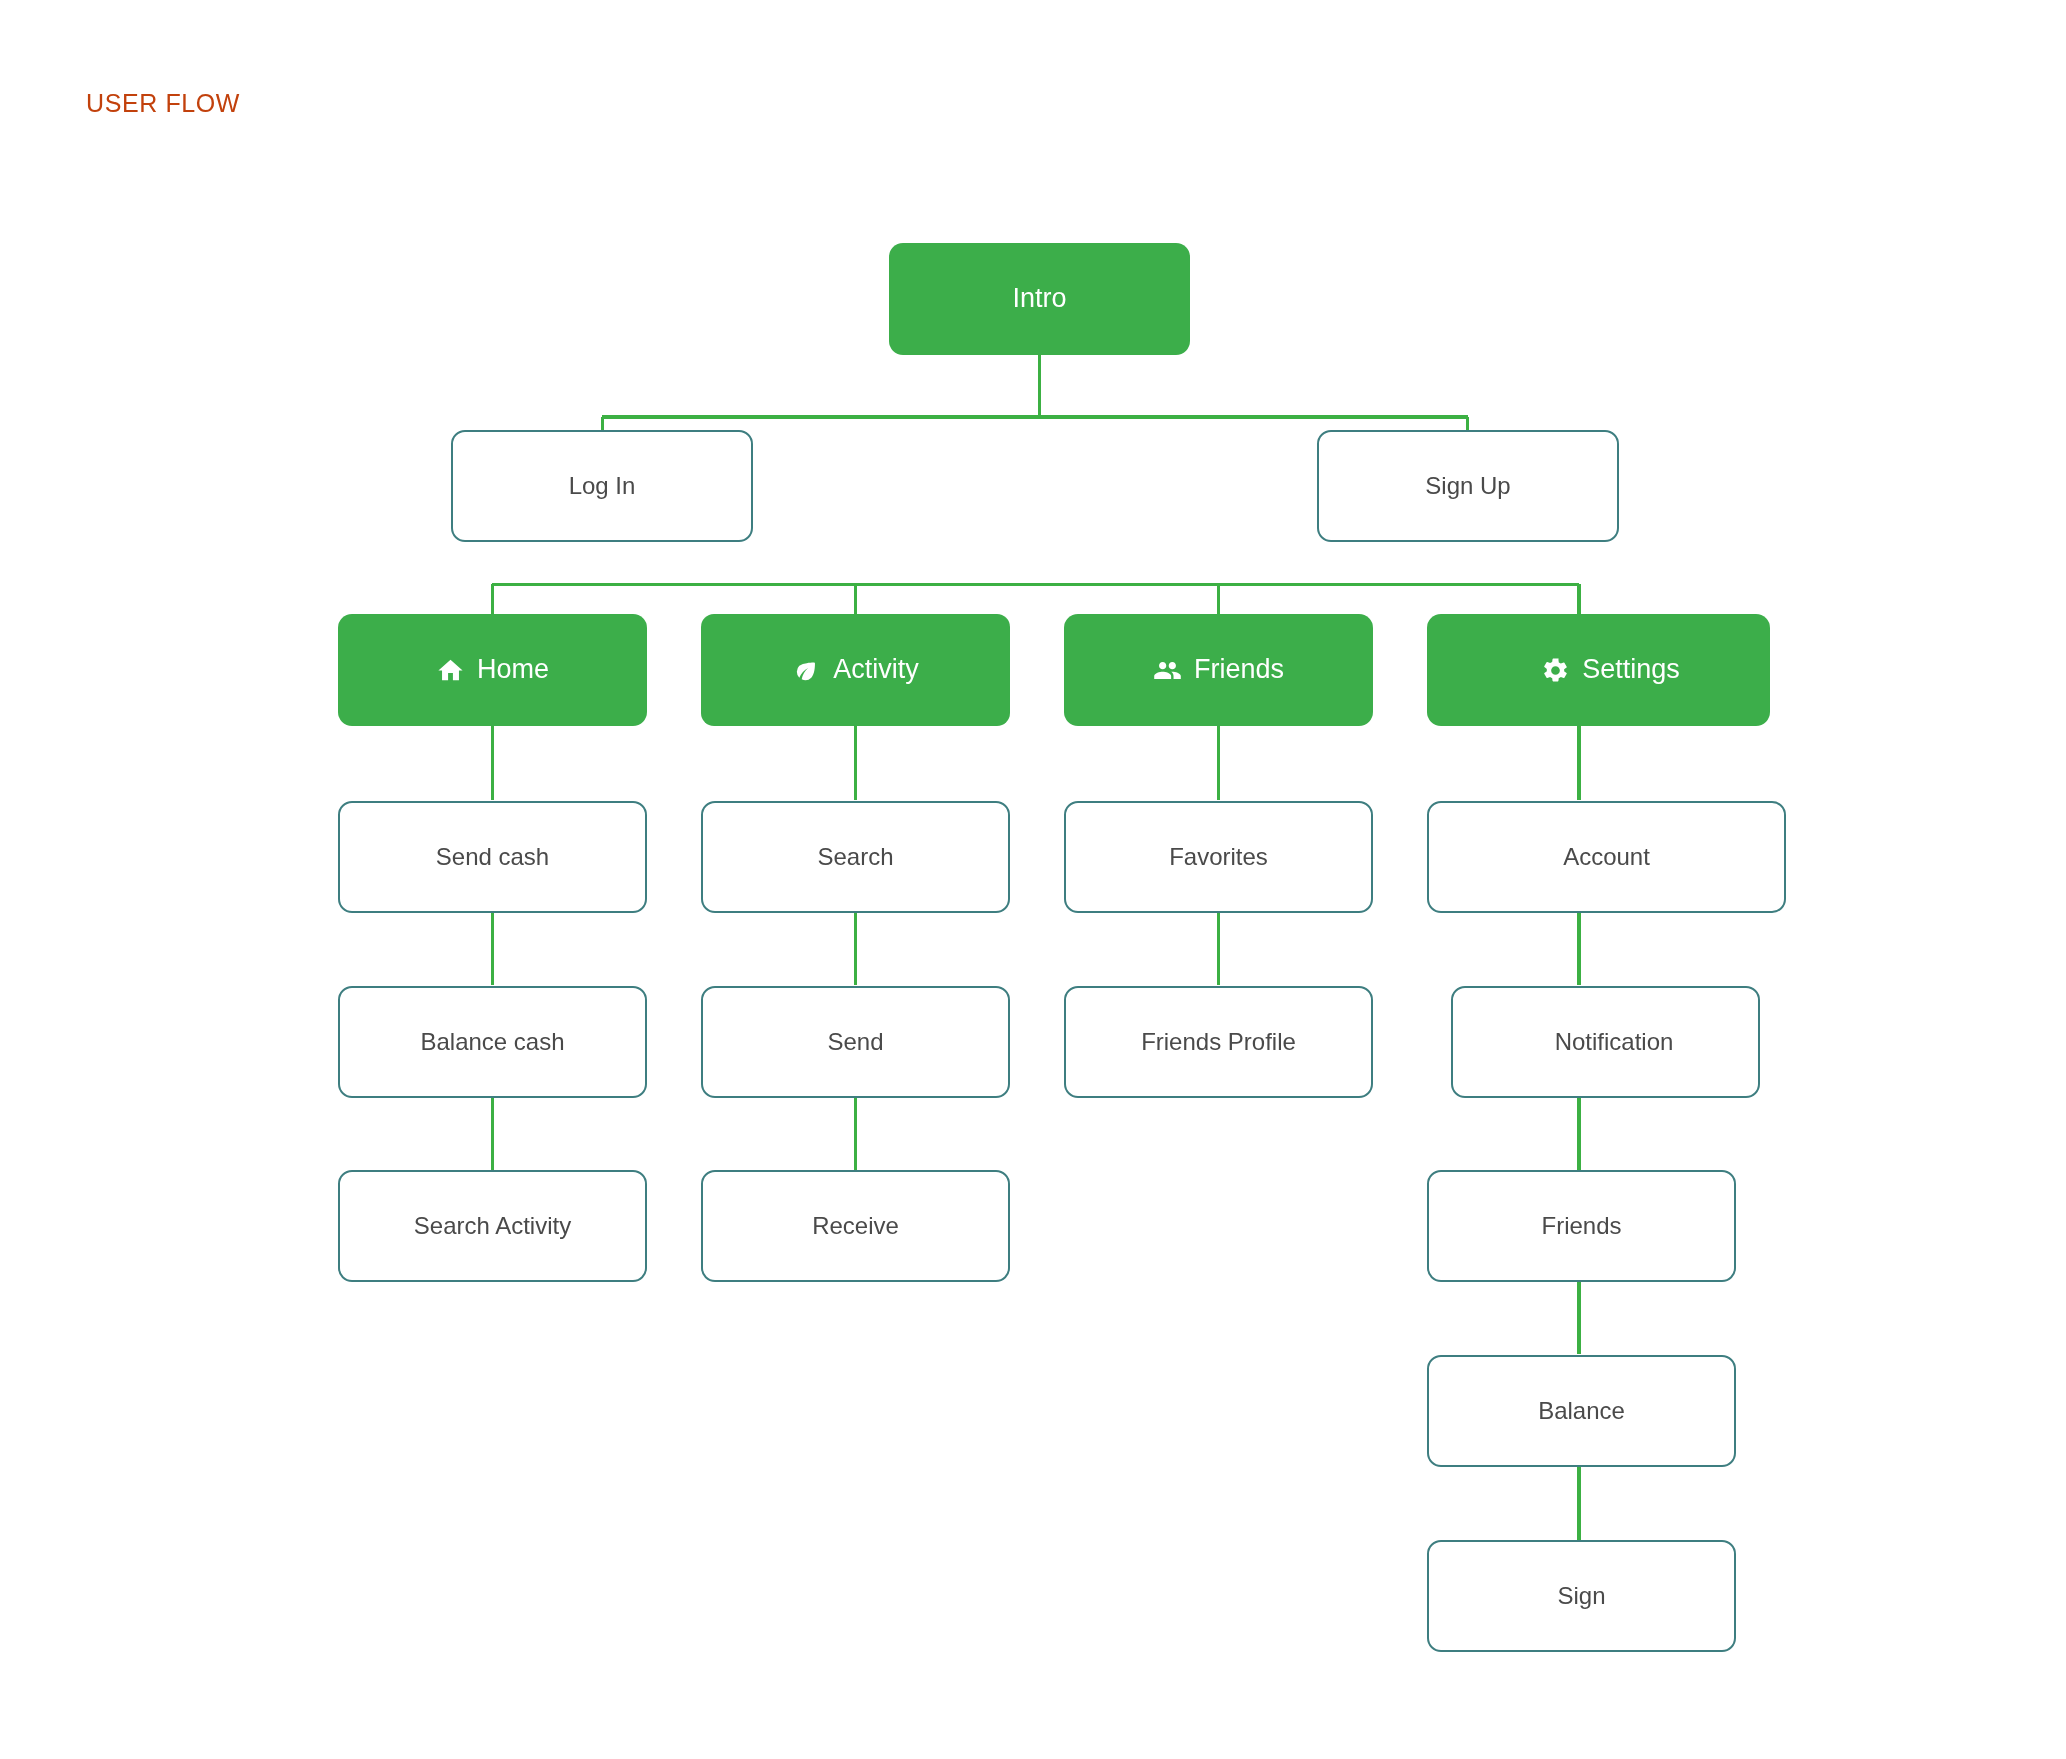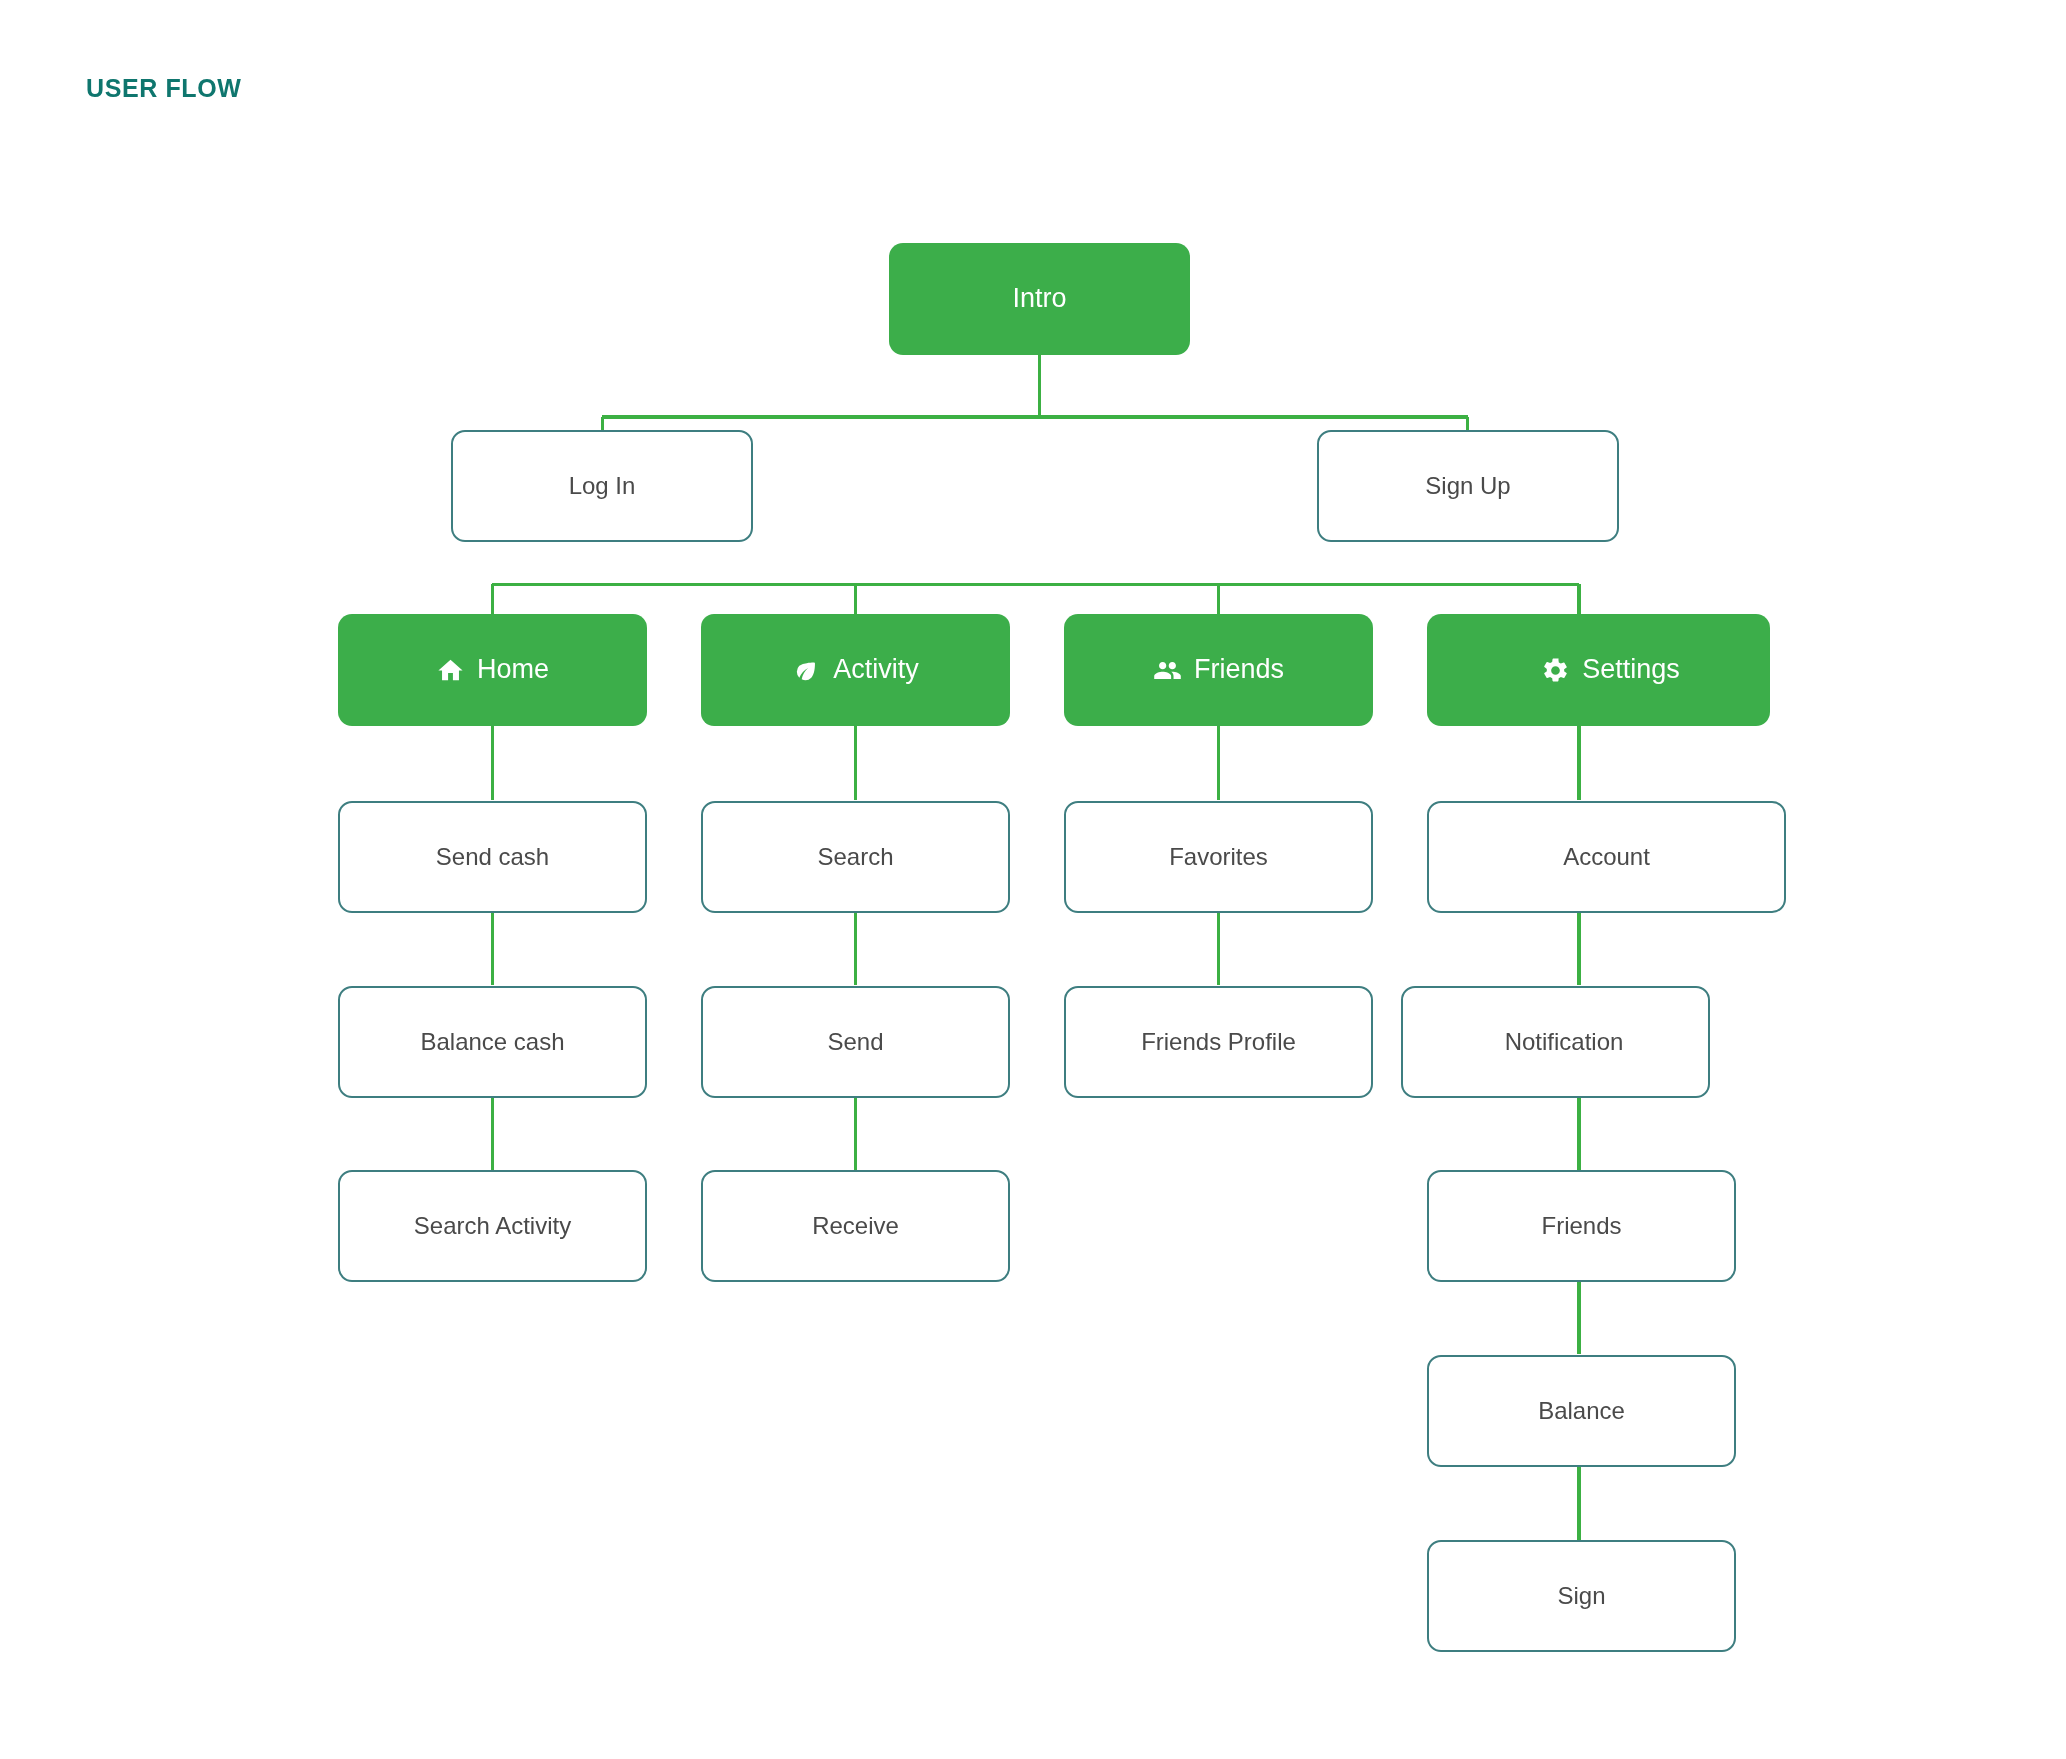--- a/index.html
+++ b/index.html
@@ -17,25 +17,25 @@
     width: 2066px;
     height: 1759px;
     background: #ffffff;
     overflow: hidden;
   }
 
   
   #page-title {
     position: absolute;
     left: 86px;
-    top: 74px;
+    top: 89px;
     font-size: 25px;
-    font-weight: bold;
+    font-weight: normal;
     letter-spacing: 0.6px;
-    color: #0f766e;
+    color: #c2410c;
     white-space: nowrap;
   }
 
   
   #connectors {
     position: absolute;
     left: 0;
     top: 0;
     width: 2066px;
     height: 1759px;
@@ -223,21 +223,21 @@
   </div>
 
   <div class="node outlined" style="left:701px; top:986px; width:309px; height:112px;">
     <span class="label">Send</span>
   </div>
 
   <div class="node outlined" style="left:1064px; top:986px; width:309px; height:112px;">
     <span class="label">Friends Profile</span>
   </div>
 
-  <div class="node outlined" style="left:1401px; top:986px; width:309px; height:112px;padding-left:17px;">
+  <div class="node outlined" style="left:1451px; top:986px; width:309px; height:112px;padding-left:17px;">
     <span class="label">Notification</span>
   </div>
 
   <div class="node outlined" style="left:338px; top:1170px; width:309px; height:112px;">
     <span class="label">Search Activity</span>
   </div>
 
   <div class="node outlined" style="left:701px; top:1170px; width:309px; height:112px;">
     <span class="label">Receive</span>
   </div>

